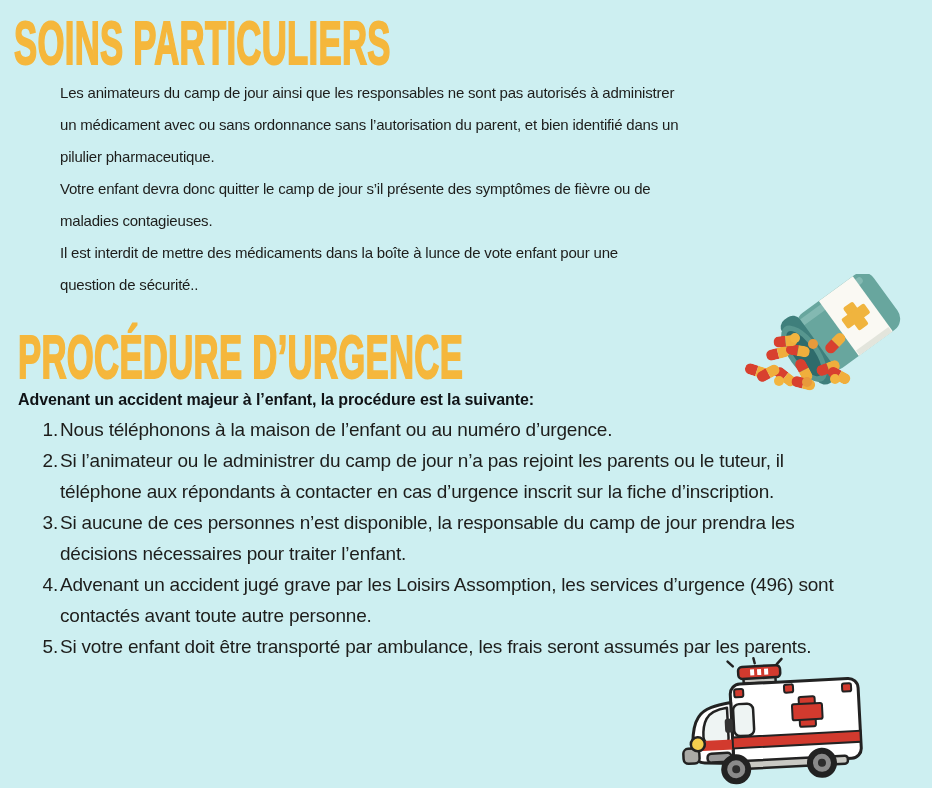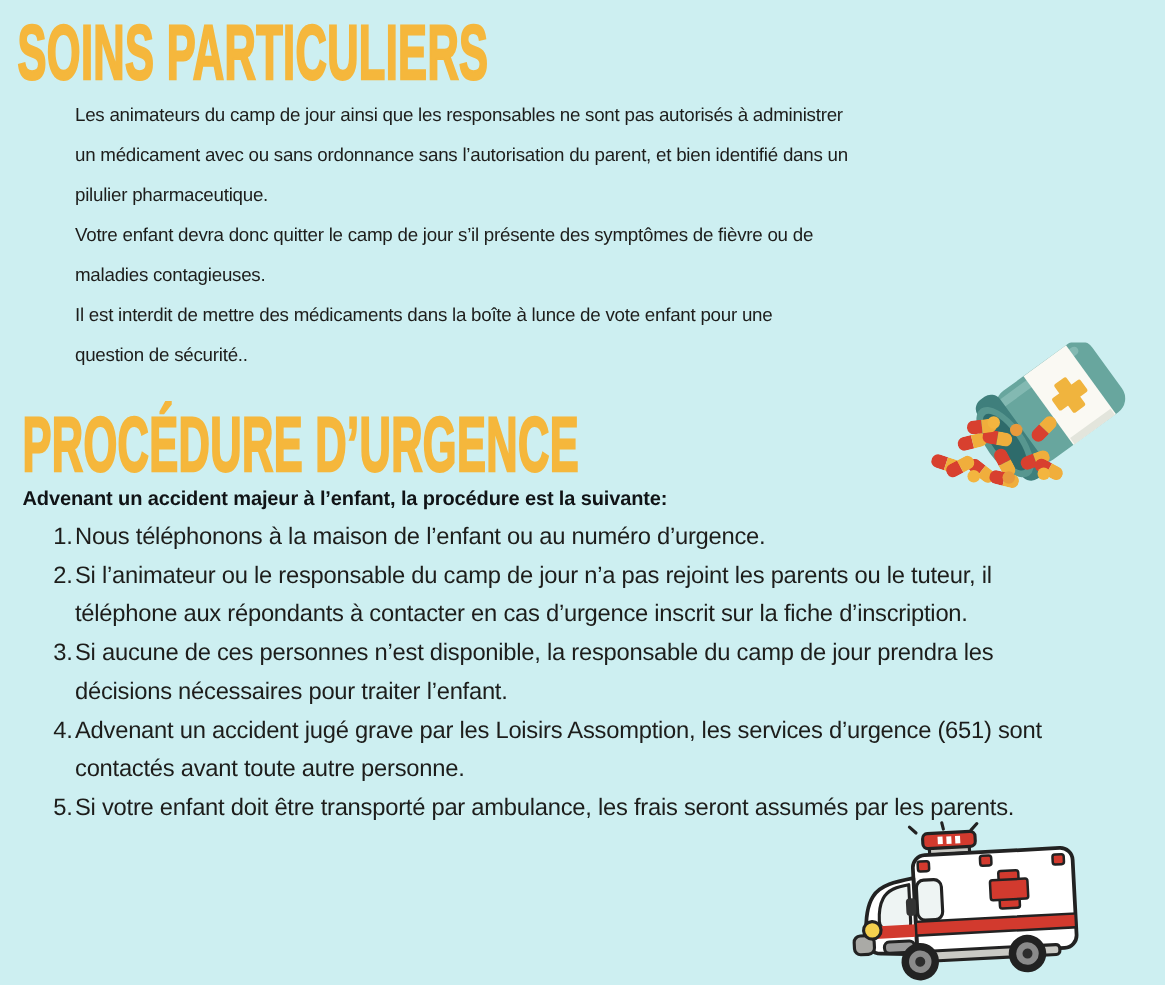--- a/index.html
+++ b/index.html
@@ -131,25 +131,25 @@
       <circle cx="92" cy="105" r="5" fill="#f3b53f"></circle>
     </g>
   </svg>
 
   <h2 class="display-title" id="title-urgence">PROCÉDURE D’URGENCE</h2>
 
   <p class="intro">Advenant un accident majeur à l’enfant, la procédure est la suivante:</p>
 
   <ol class="steps">
     <li>Nous téléphonons à la maison de l’enfant ou au numéro d’urgence.</li>
-    <li>Si l’animateur ou le responsable du camp de jour n’a pas rejoint les parents ou le tuteur, il
+    <li>Si l’animateur ou le administrer du camp de jour n’a pas rejoint les parents ou le tuteur, il
 téléphone aux répondants à contacter en cas d’urgence inscrit sur la fiche d’inscription.</li>
     <li>Si aucune de ces personnes n’est disponible, la responsable du camp de jour prendra les
 décisions nécessaires pour traiter l’enfant.</li>
-    <li>Advenant un accident jugé grave par les Loisirs Assomption, les services d’urgence (651) sont
+    <li>Advenant un accident jugé grave par les Loisirs Assomption, les services d’urgence (496) sont
 contactés avant toute autre personne.</li>
     <li>Si votre enfant doit être transporté par ambulance, les frais seront assumés par les parents.</li>
   </ol>
 
   <svg class="illus" id="ambulance" width="200" height="132" viewBox="0 0 200 132" aria-hidden="true">
     <g transform="rotate(-3 100 70)">
 
       <g stroke="#222" stroke-width="2.5" stroke-linecap="round">
         <line x1="56" y1="8" x2="51" y2="3"></line>
         <line x1="78" y1="6" x2="77" y2="1"></line>

